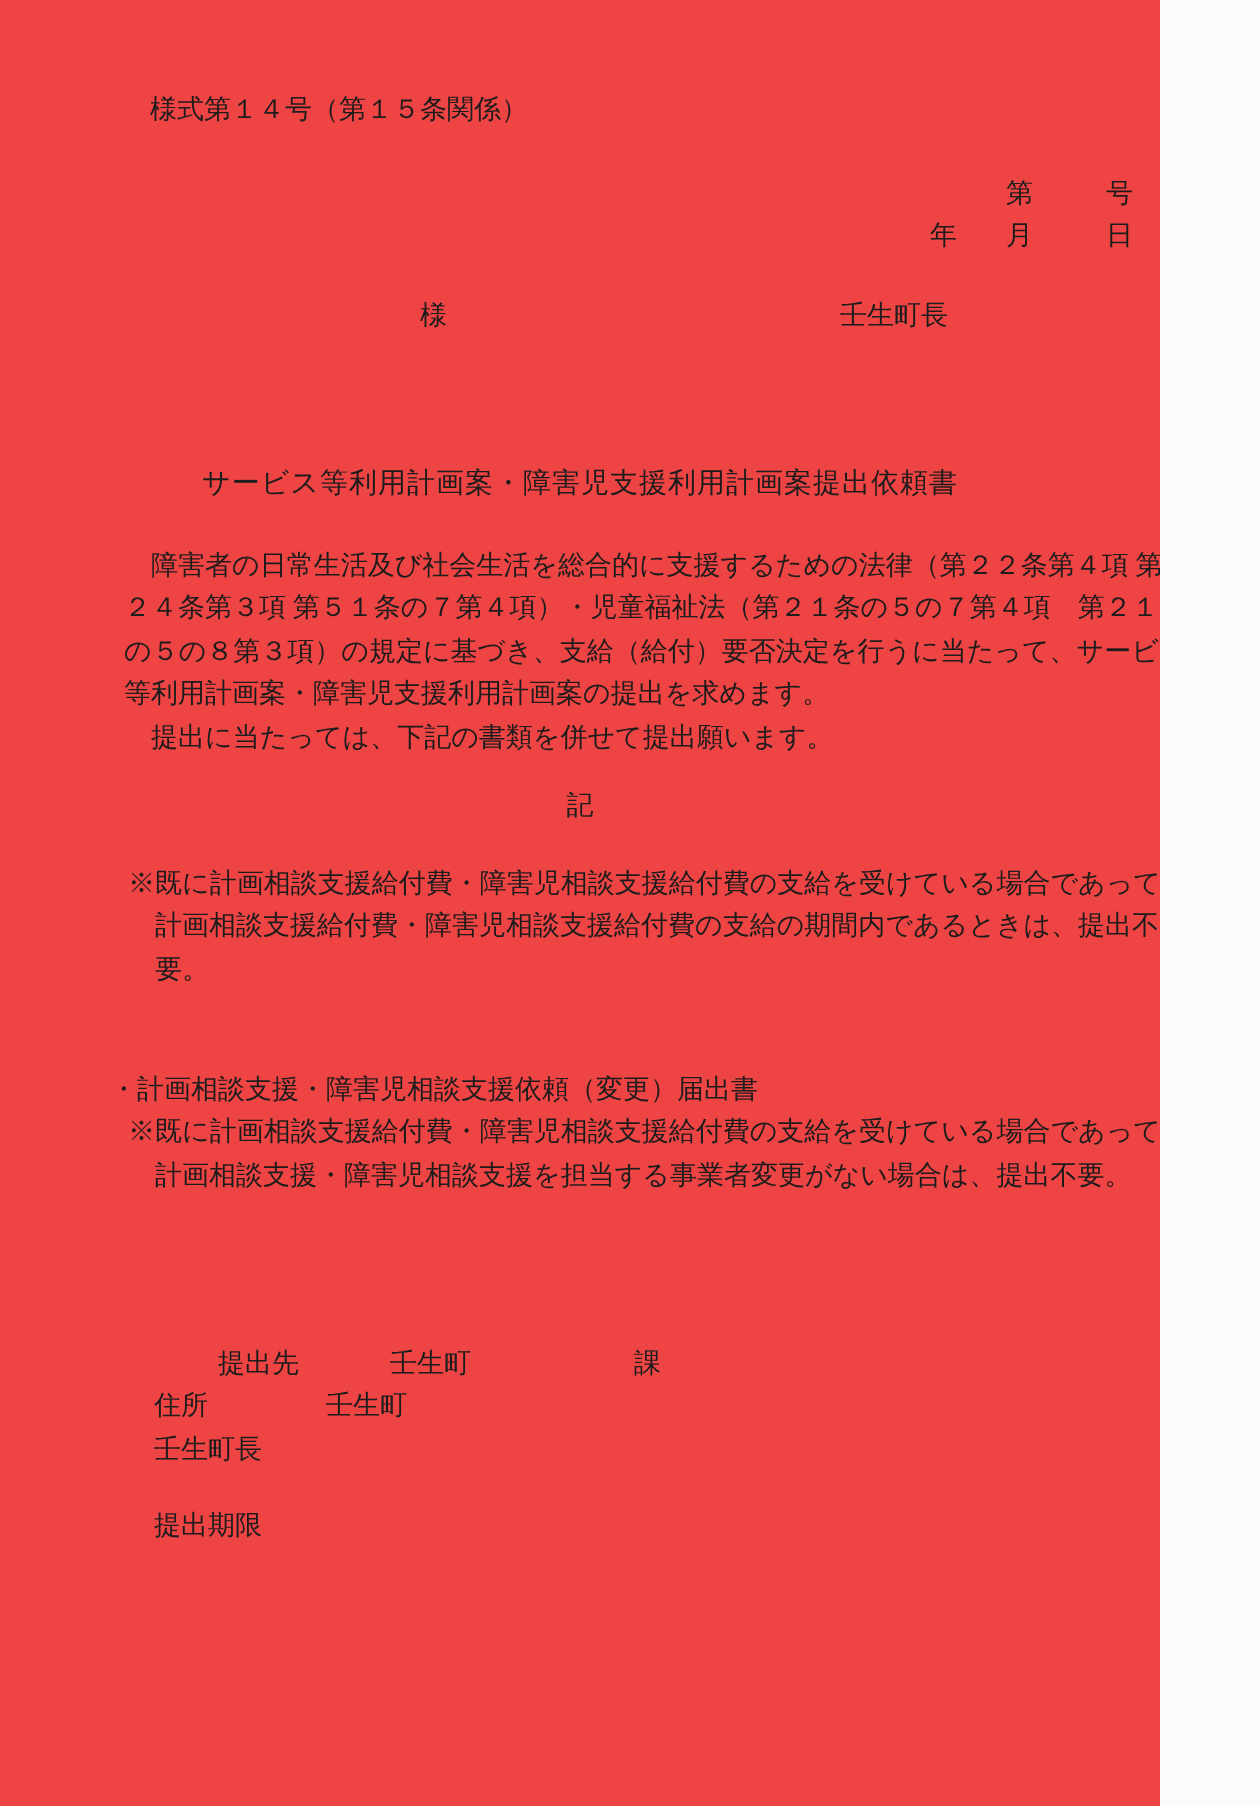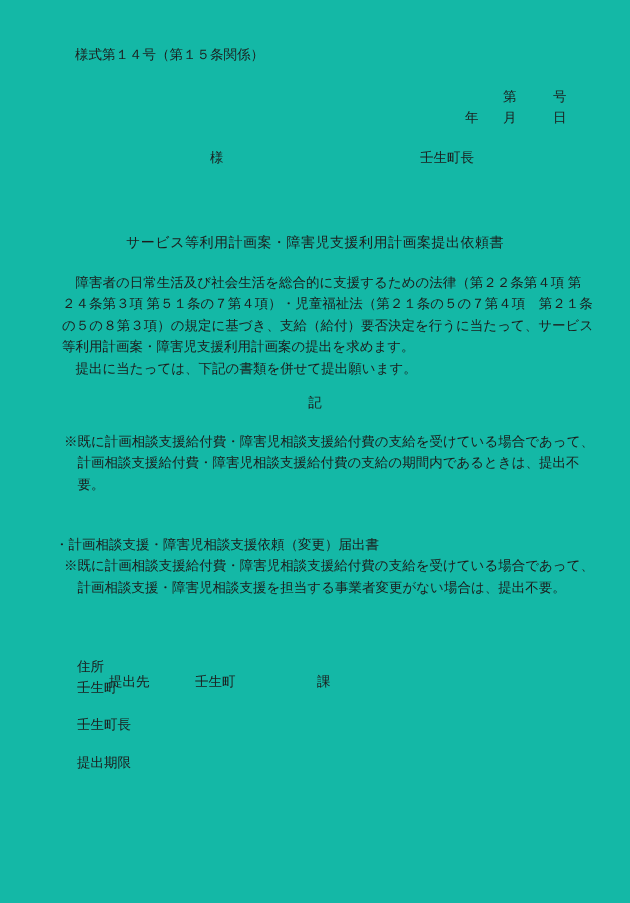--- a/index.html
+++ b/index.html
@@ -1,19 +1,19 @@
 <!DOCTYPE html>
 <html><head>
 <meta charset="utf-8">
 <style>
   html,body{margin:0;padding:0;background:#fbfbfb;}
   .page{
     position:relative;
-    width:630px;height:903px;
-    background:#14b8a6;
+    width:580px;height:903px;
+    background:#ef4444;
     color:#1c1c1c;
     font-family:"Liberation Serif","DejaVu Serif",serif;
     font-size:13.5px;
     line-height:21.4px;
     overflow:hidden;
   }
   .t{position:absolute;white-space:pre;}
   .form-number{position:absolute;top:44px;left:75px;}
   .doc-title{
     position:absolute;top:232px;left:0;width:100%;
@@ -26,21 +26,21 @@
   .ki{position:absolute;top:392px;left:0;width:100%;text-align:center;}
   .attach{position:absolute;left:55px;width:550px;}
   .attach-1{top:431px;}
   .attach-2{top:534px;}
   .attach-item{white-space:pre;}
   .attach-note{margin-left:9px;white-space:pre-line;}
   .footer-row{position:absolute;left:77px;display:flex;white-space:pre;}
   .footer-label{display:inline-block;width:86px;}
   .footer-value{display:inline-block;width:122px;}
   .row-1{top:671px;margin-left:32px;}
-  .row-2{top:656px;flex-direction:column;}
+  .row-2{top:692px;}
   .row-3{top:714px;}
   .row-4{top:752px;}
 </style>
 </head>
 <body>
 
 <div class="page">
 
   <div class="form-number">様式第１４号（第１５条関係）</div>
 

